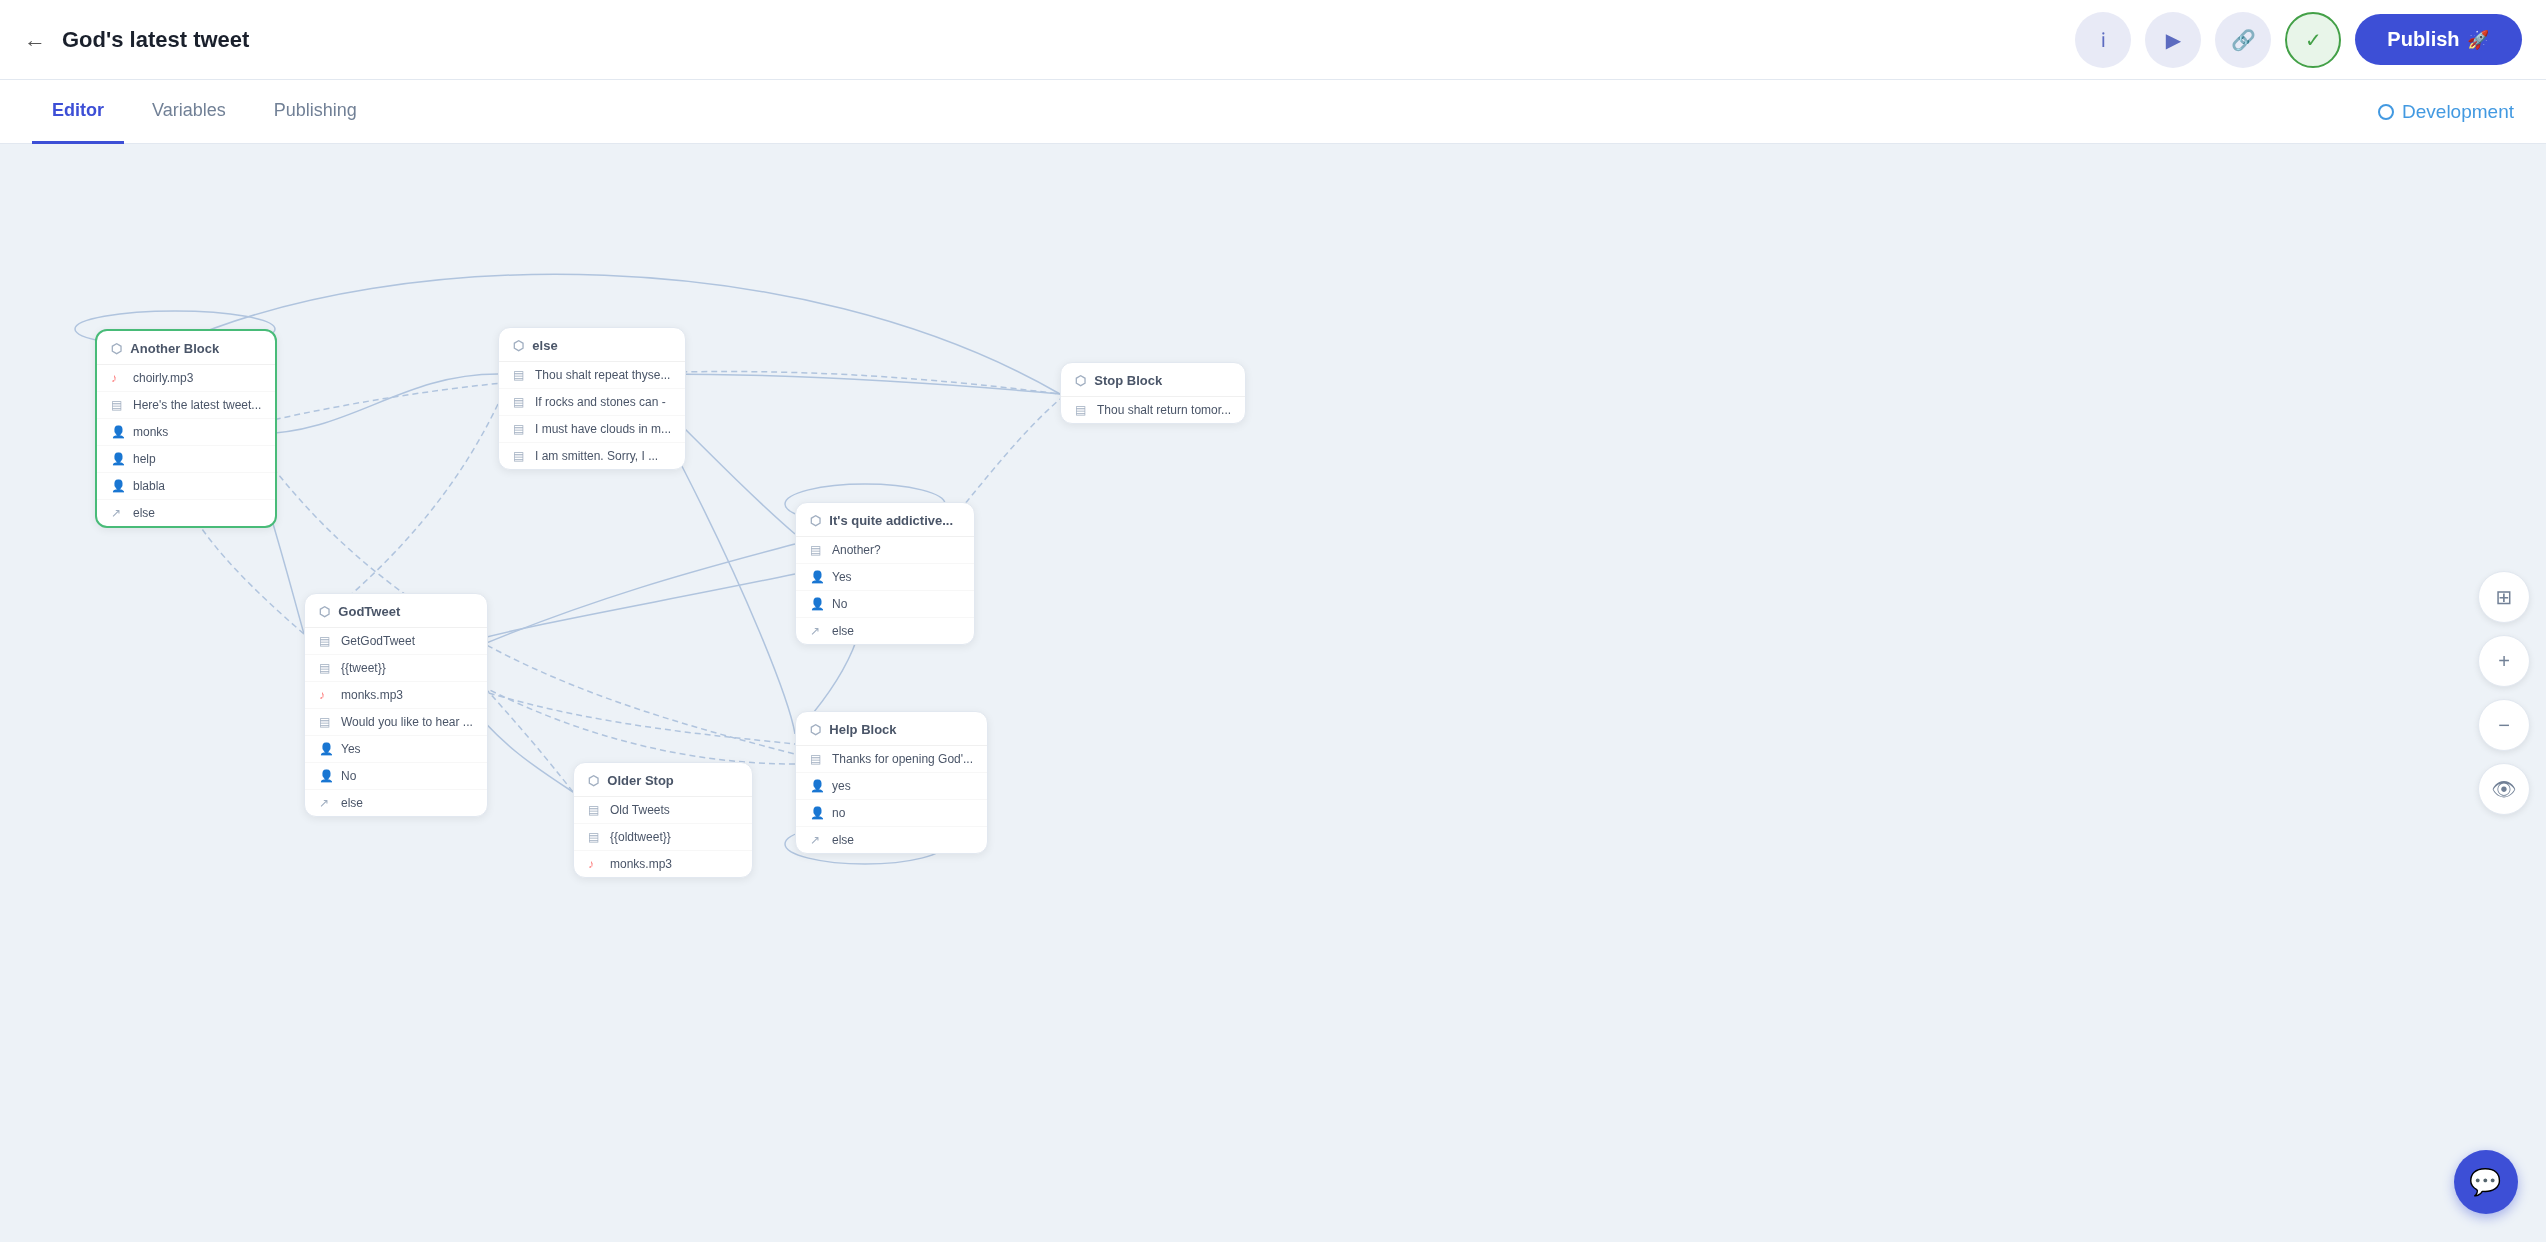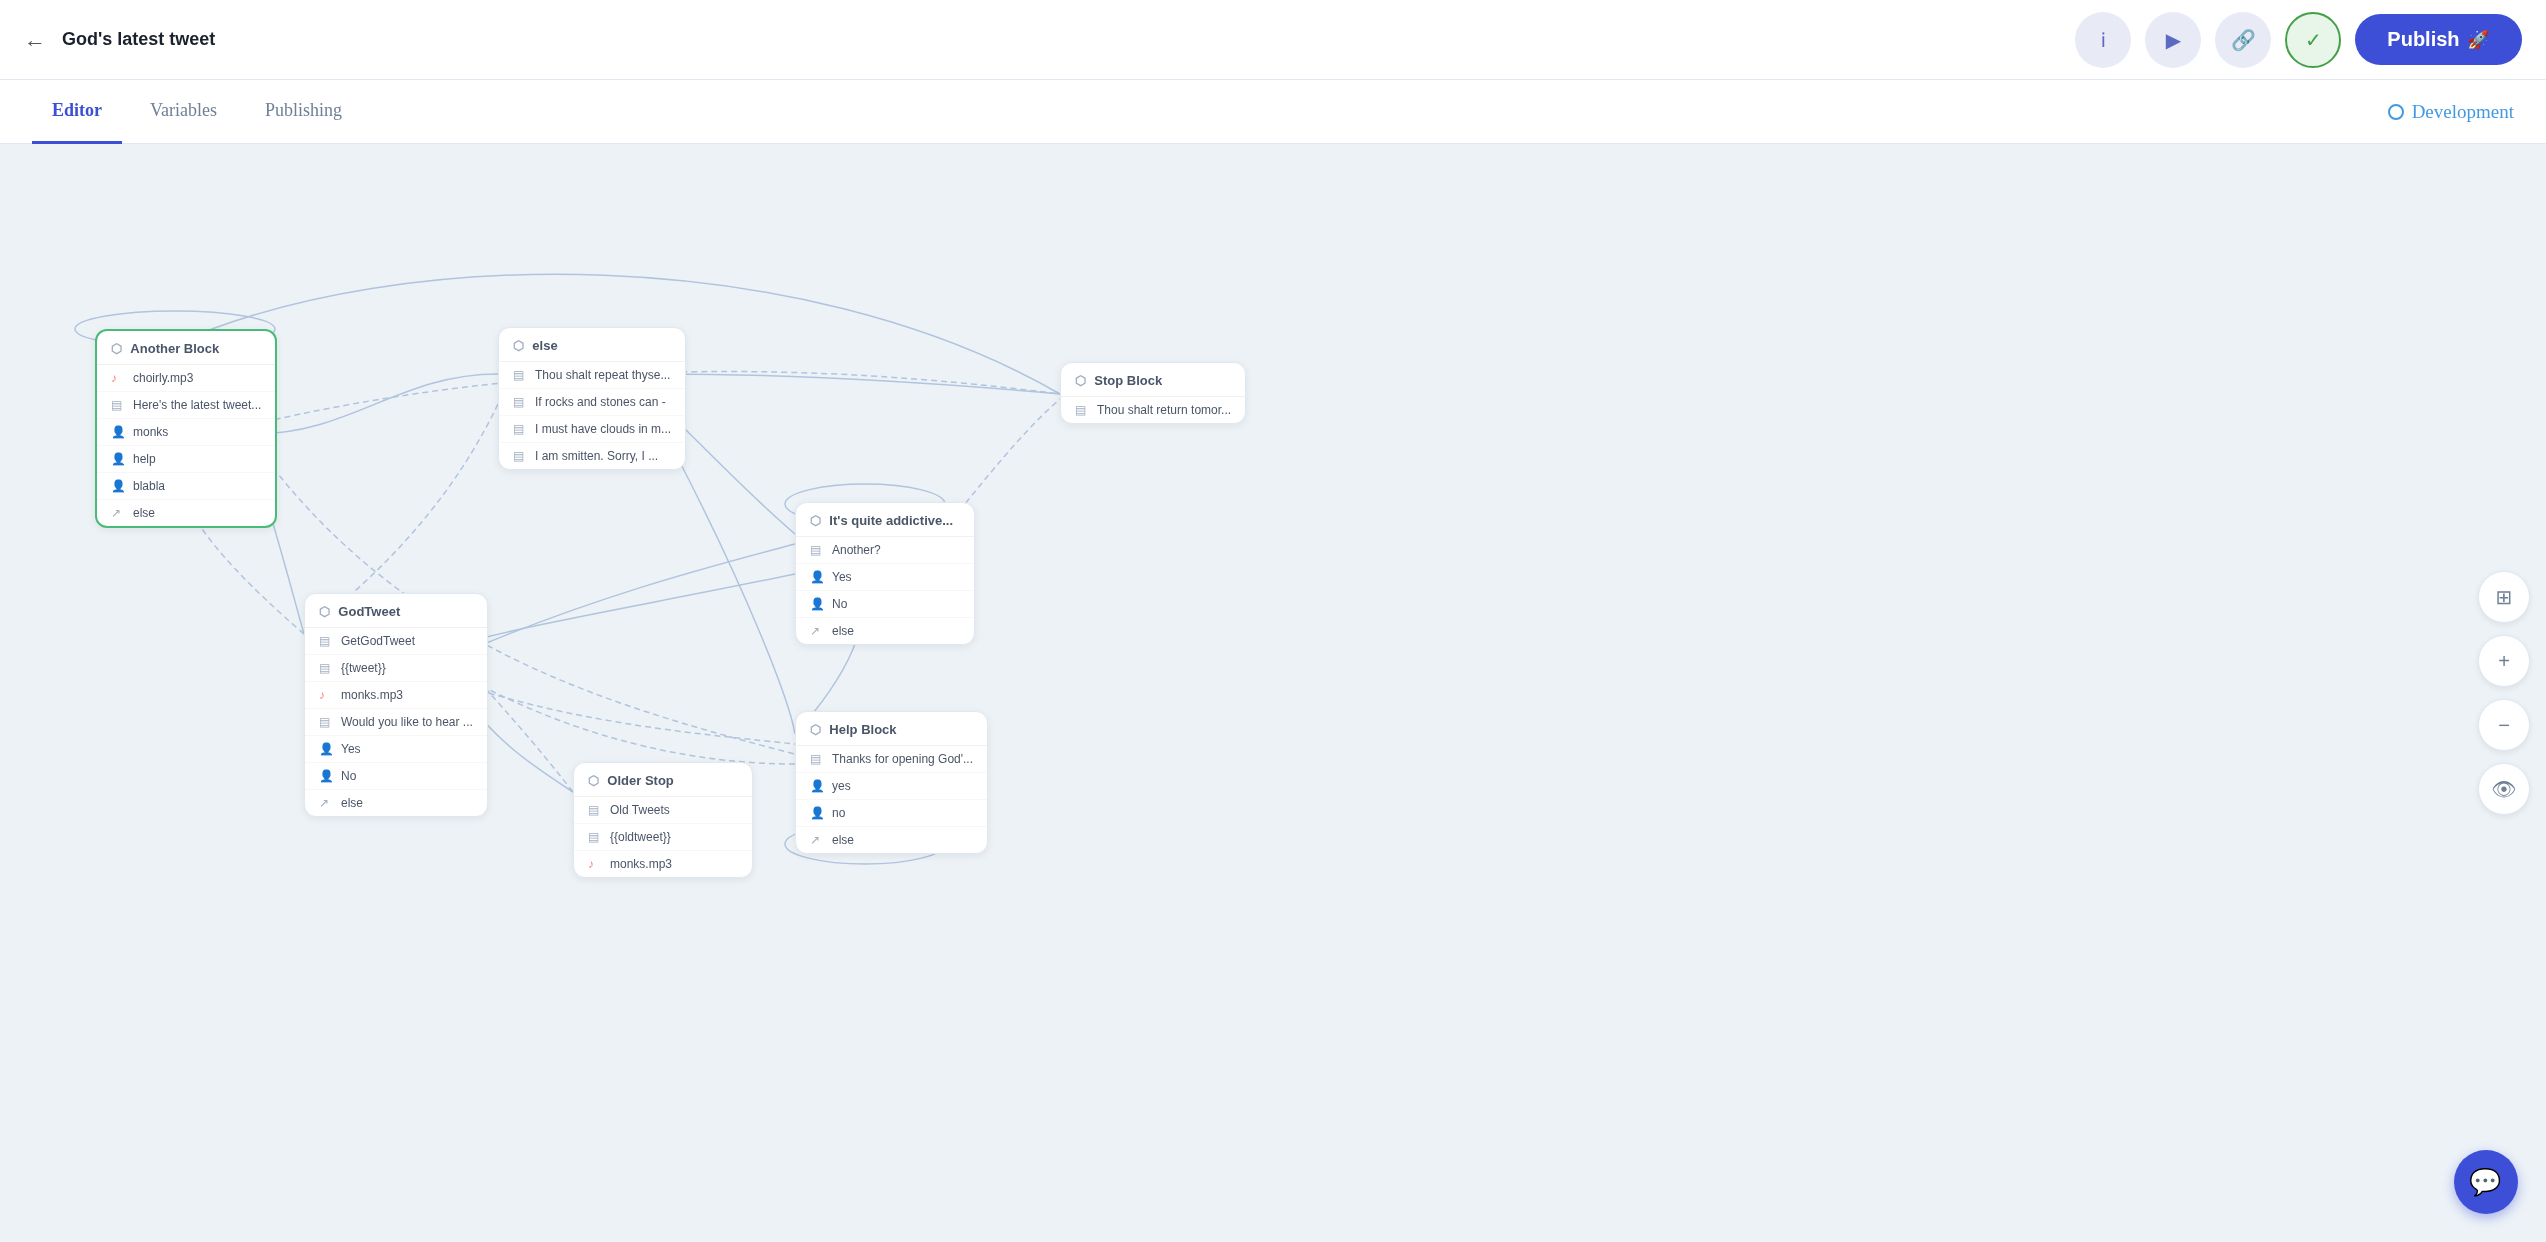--- a/index.html
+++ b/index.html
@@ -8,42 +8,42 @@
     
     .header {
       display: flex; align-items: center; background: #fff;
       border-bottom: 1px solid #e2e8f0; height: 80px; padding: 0 24px;
       position: relative; z-index: 10;
     }
     .back-btn {
       background: none; border: none; cursor: pointer; font-size: 22px;
       color: #555; margin-right: 16px; display: flex; align-items: center;
     }
-    .page-title { font-size: 18px; font-weight: 600; color: #1a202c; flex: 1; }
+    .page-title { font-size: 22px; font-weight: 600; color: #1a202c; flex: 1; }
     .header-actions { display: flex; align-items: center; gap: 14px; }
     .icon-btn {
       width: 56px; height: 56px; border-radius: 50%; border: none;
       cursor: pointer; display: flex; align-items: center; justify-content: center;
       font-size: 20px;
     }
     .icon-btn-info { background: #e8eaf6; color: #5c6bc0; }
     .icon-btn-play { background: #e8eaf6; color: #5c6bc0; }
     .icon-btn-link { background: #e8eaf6; color: #5c6bc0; }
     .icon-btn-check { background: #e8f5e9; color: #43a047; border: 2px solid #43a047; }
     .publish-btn {
       background: #3d4fd6; color: #fff; border: none; border-radius: 32px;
       padding: 14px 32px; font-size: 20px; font-weight: 600; cursor: pointer;
       display: flex; align-items: center; gap: 8px;
     }
     .publish-btn .rocket { font-size: 18px; }
 
     
     .tabs-bar {
       display: flex; align-items: center; background: #fff;
-      border-bottom: 1px solid #e2e8f0; padding: 0 32px; height: 64px; font-family: Liberation Serif, serif;
+      border-bottom: 1px solid #e2e8f0; padding: 0 32px; height: 64px;
     }
     .tab {
       font-size: 18px; padding: 0 20px; height: 64px; display: flex;
       align-items: center; cursor: pointer; color: #718096; border-bottom: 3px solid transparent;
       margin-right: 8px;
     }
     .tab.active { color: #3d4fd6; border-bottom: 3px solid #3d4fd6; font-weight: 600; }
     .dev-indicator {
       margin-left: auto; display: flex; align-items: center; gap: 8px;
       color: #4299e1; font-size: 19px;

